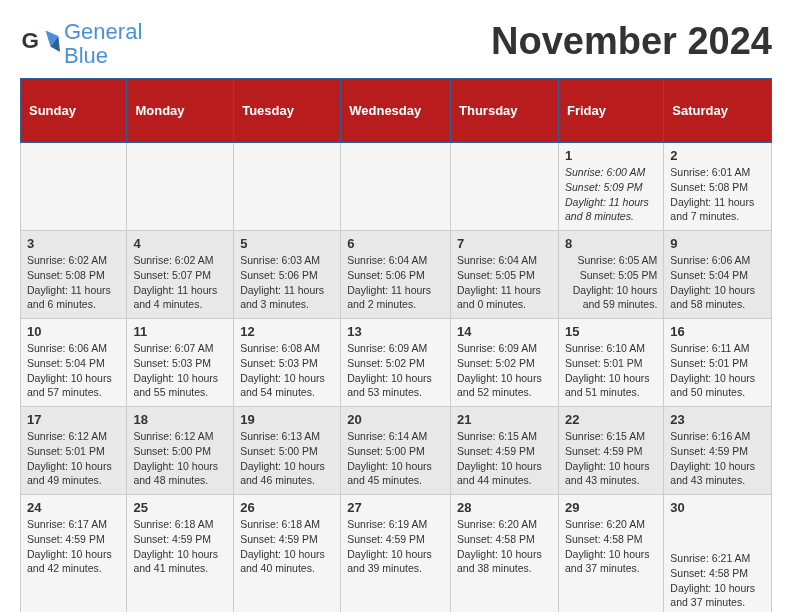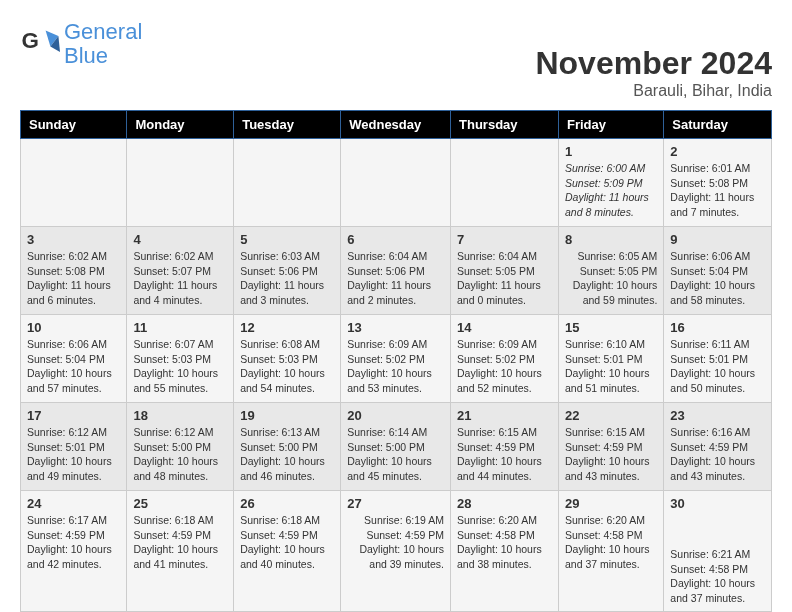--- a/index.html
+++ b/index.html
@@ -31,37 +31,36 @@
     }
     .logo-icon {
       width: 40px;
       height: 40px;
       margin-right: 4px;
     }
     .title-block {
       text-align: right;
     }
     .month-title {
-      font-size: 32px;
+      font-size: 38px;
       font-weight: bold;
       color: #333;
-      margin-top: 25px;
     }
     .location {
       font-size: 16px;
       color: #555;
     }
     table {
       width: 100%;
       border-collapse: collapse;
     }
     thead tr th {
-      background-color: #000000;
+      background-color: #b91c1c;
       color: #fff;
-      padding: 6px 8px;
+      padding: 24px 8px;
       font-size: 13px;
       font-weight: bold;
       text-align: left;
       border: 1px solid #2e6099;
     }
     tbody tr td {
       width: 113px;
       vertical-align: top;
       padding: 5px 6px;
       border: 1px solid #ccc;
@@ -100,21 +99,20 @@
       <polygon points="32,8 48,15 38,28" fill="#4a90d9"></polygon>
       <polygon points="38,28 48,15 50,35" fill="#2e6099"></polygon>
     </svg>
     <div class="logo-text">
       <div><span>General</span></div>
       <div style="color:#4a90d9;">Blue</div>
     </div>
   </div>
   <div class="title-block">
     <div class="month-title">November 2024</div>
-    <div class="location">Barauli, Bihar, India</div>
   </div>
 </div>
 
 <table>
   <thead>
     <tr id="weekday-header">
         <th>Sunday</th>
         <th>Monday</th>
         <th>Tuesday</th>
         <th>Wednesday</th>
@@ -315,21 +313,21 @@
         </td>
         <td>
           <span class="day-num">26</span>
           <div class="day-info" style="white-space: pre-line;">Sunrise: 6:18 AM
 Sunset: 4:59 PM
 Daylight: 10 hours
 and 40 minutes.</div>
         </td>
         <td>
           <span class="day-num">27</span>
-          <div class="day-info" style="white-space: pre-line; text-align: right;">Sunrise: 6:19 AM
+          <div class="day-info" style="white-space: pre-line;">Sunrise: 6:19 AM
 Sunset: 4:59 PM
 Daylight: 10 hours
 and 39 minutes.</div>
         </td>
         <td>
           <span class="day-num">28</span>
           <div class="day-info" style="white-space: pre-line;">Sunrise: 6:20 AM
 Sunset: 4:58 PM
 Daylight: 10 hours
 and 38 minutes.</div>

